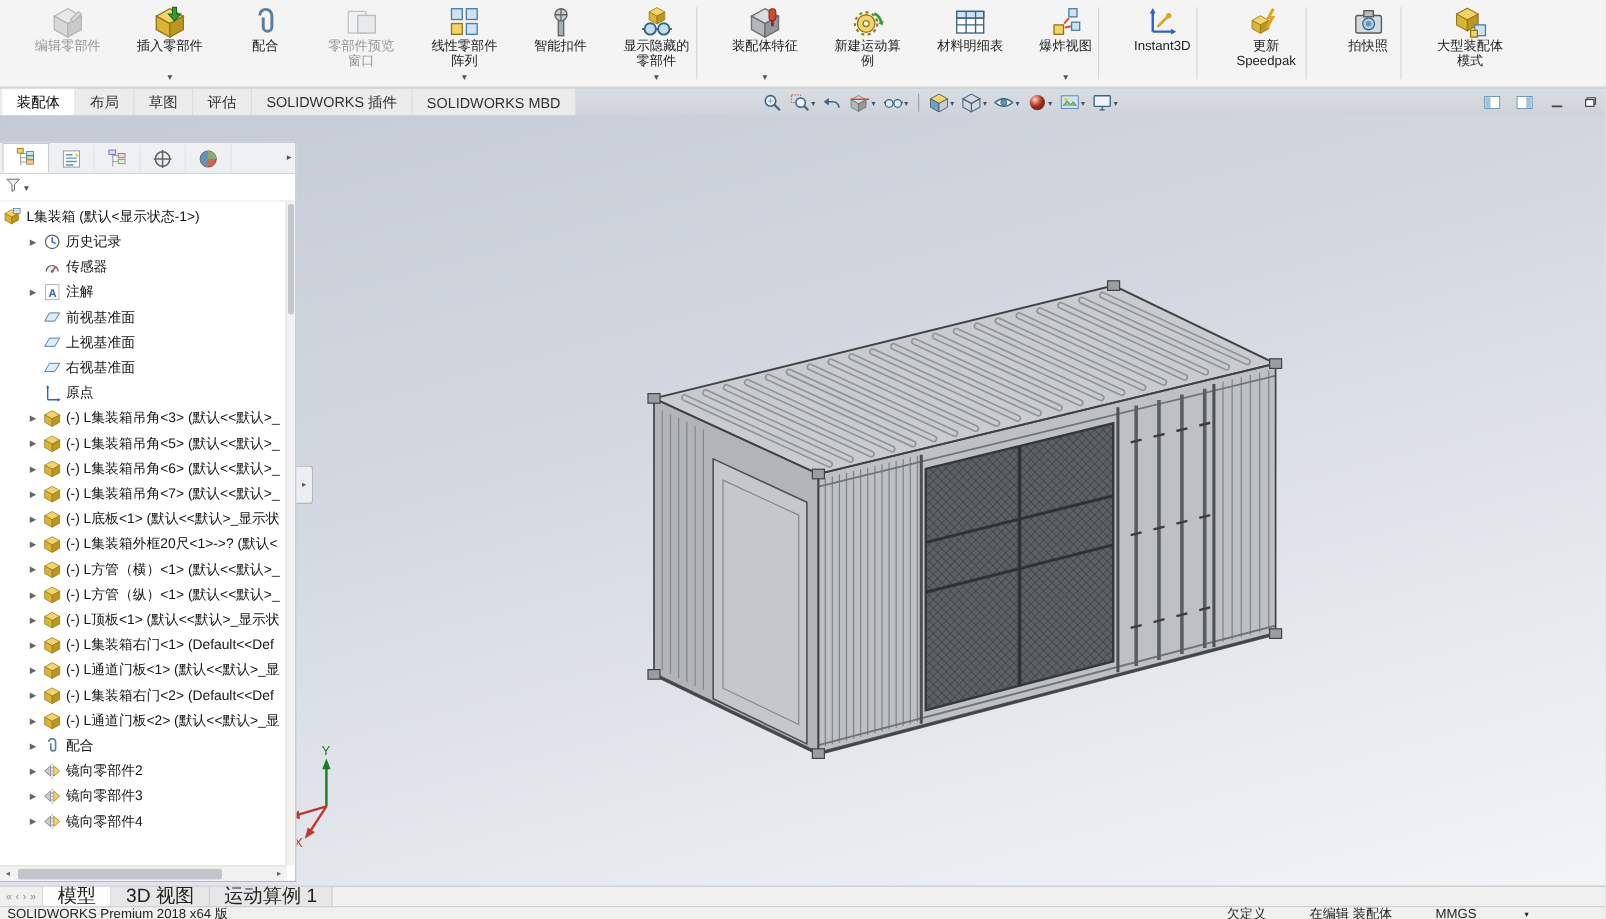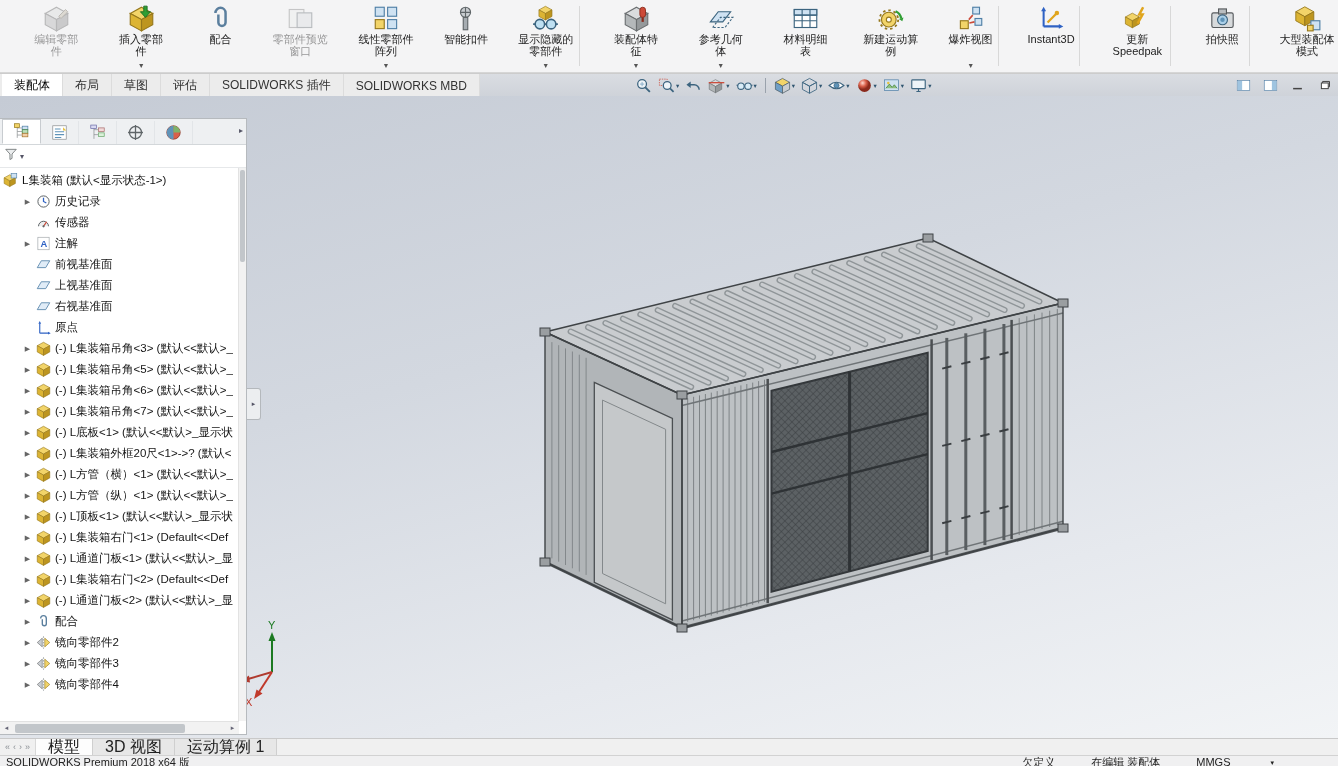--- a/index.html
+++ b/index.html
@@ -185,48 +185,38 @@
             <rect x="15" y="2" width="5" height="9" rx="2.4" fill="#cc4a38" stroke="#8a2a1c" stroke-width=".8"></rect>
             <path d="M17.5 11 v4" stroke="#8a2a1c" stroke-width="2"></path>
           </svg>
         </span>
         <span class="rlabel">装配体特征</span>
         <span class="rdd">▼</span>
       </div>
       <div class="rbtn">
         <span class="ric">
           <svg width="27" height="27" viewBox="0 0 24 24">
-            <polygon points="3,15 10,6 21,6 14,15" fill="#cfe2f2" stroke="#3c647f"></polygon>
-            <polygon points="5,20 12,11 23,11 16,20" fill="none" stroke="#3c647f" stroke-dasharray="2 1.5"></polygon>
-          </svg>
-        </span>
-        <span class="rlabel">参考几何体</span>
-        <span class="rdd">▼</span>
-      </div>
-      <div class="rbtn">
-        <span class="ric">
-          <svg width="27" height="27" viewBox="0 0 24 24">
-            <rect x="2" y="4" width="20" height="16" fill="#fff" stroke="#3c647f"></rect>
-            <rect x="2" y="4" width="20" height="5" fill="#cfe2f2" stroke="#3c647f"></rect>
-            <path d="M2 9 h20 M2 14 h20 M9 4 v16 M16 4 v16" stroke="#3c647f" stroke-width="1"></path>
-          </svg>
-        </span>
-        <span class="rlabel">材料明细表</span>
-      </div>
-      <div class="rbtn">
-        <span class="ric">
-          <svg width="27" height="27" viewBox="0 0 24 24">
             <circle cx="10.5" cy="13" r="6.5" fill="#f2d469" stroke="#96781c"></circle>
             <circle cx="10.5" cy="13" r="8.3" fill="none" stroke="#96781c" stroke-width="1.6" stroke-dasharray="2.2 2.6"></circle>
             <circle cx="10.5" cy="13" r="2.2" fill="#fff" stroke="#96781c"></circle>
             <path d="M16.5 5.5 a8.5 8.5 0 0 1 5 6.5" fill="none" stroke="#2f9e33" stroke-width="2"></path>
             <polygon points="22.5,14.5 19.5,12.5 23.5,11" fill="#2f9e33"></polygon>
           </svg>
         </span>
         <span class="rlabel">新建运动算例</span>
+      </div>
+      <div class="rbtn">
+        <span class="ric">
+          <svg width="27" height="27" viewBox="0 0 24 24">
+            <rect x="2" y="4" width="20" height="16" fill="#fff" stroke="#3c647f"></rect>
+            <rect x="2" y="4" width="20" height="5" fill="#cfe2f2" stroke="#3c647f"></rect>
+            <path d="M2 9 h20 M2 14 h20 M9 4 v16 M16 4 v16" stroke="#3c647f" stroke-width="1"></path>
+          </svg>
+        </span>
+        <span class="rlabel">材料明细表</span>
       </div>
       <div class="rbtn">
         <span class="ric">
           <svg width="27" height="27" viewBox="0 0 24 24">
             <rect x="3" y="14" width="7" height="7" fill="#f2d469" stroke="#96781c"></rect>
             <rect x="14" y="2" width="6" height="6" fill="#cfe2f2" stroke="#4f7fa6"></rect>
             <rect x="16" y="12" width="6" height="6" fill="#cfe2f2" stroke="#4f7fa6"></rect>
             <path d="M10.5 13 L14 9 M11 16 L15.5 15" stroke="#cc4a38" stroke-width="1.4"></path>
           </svg>
         </span>

